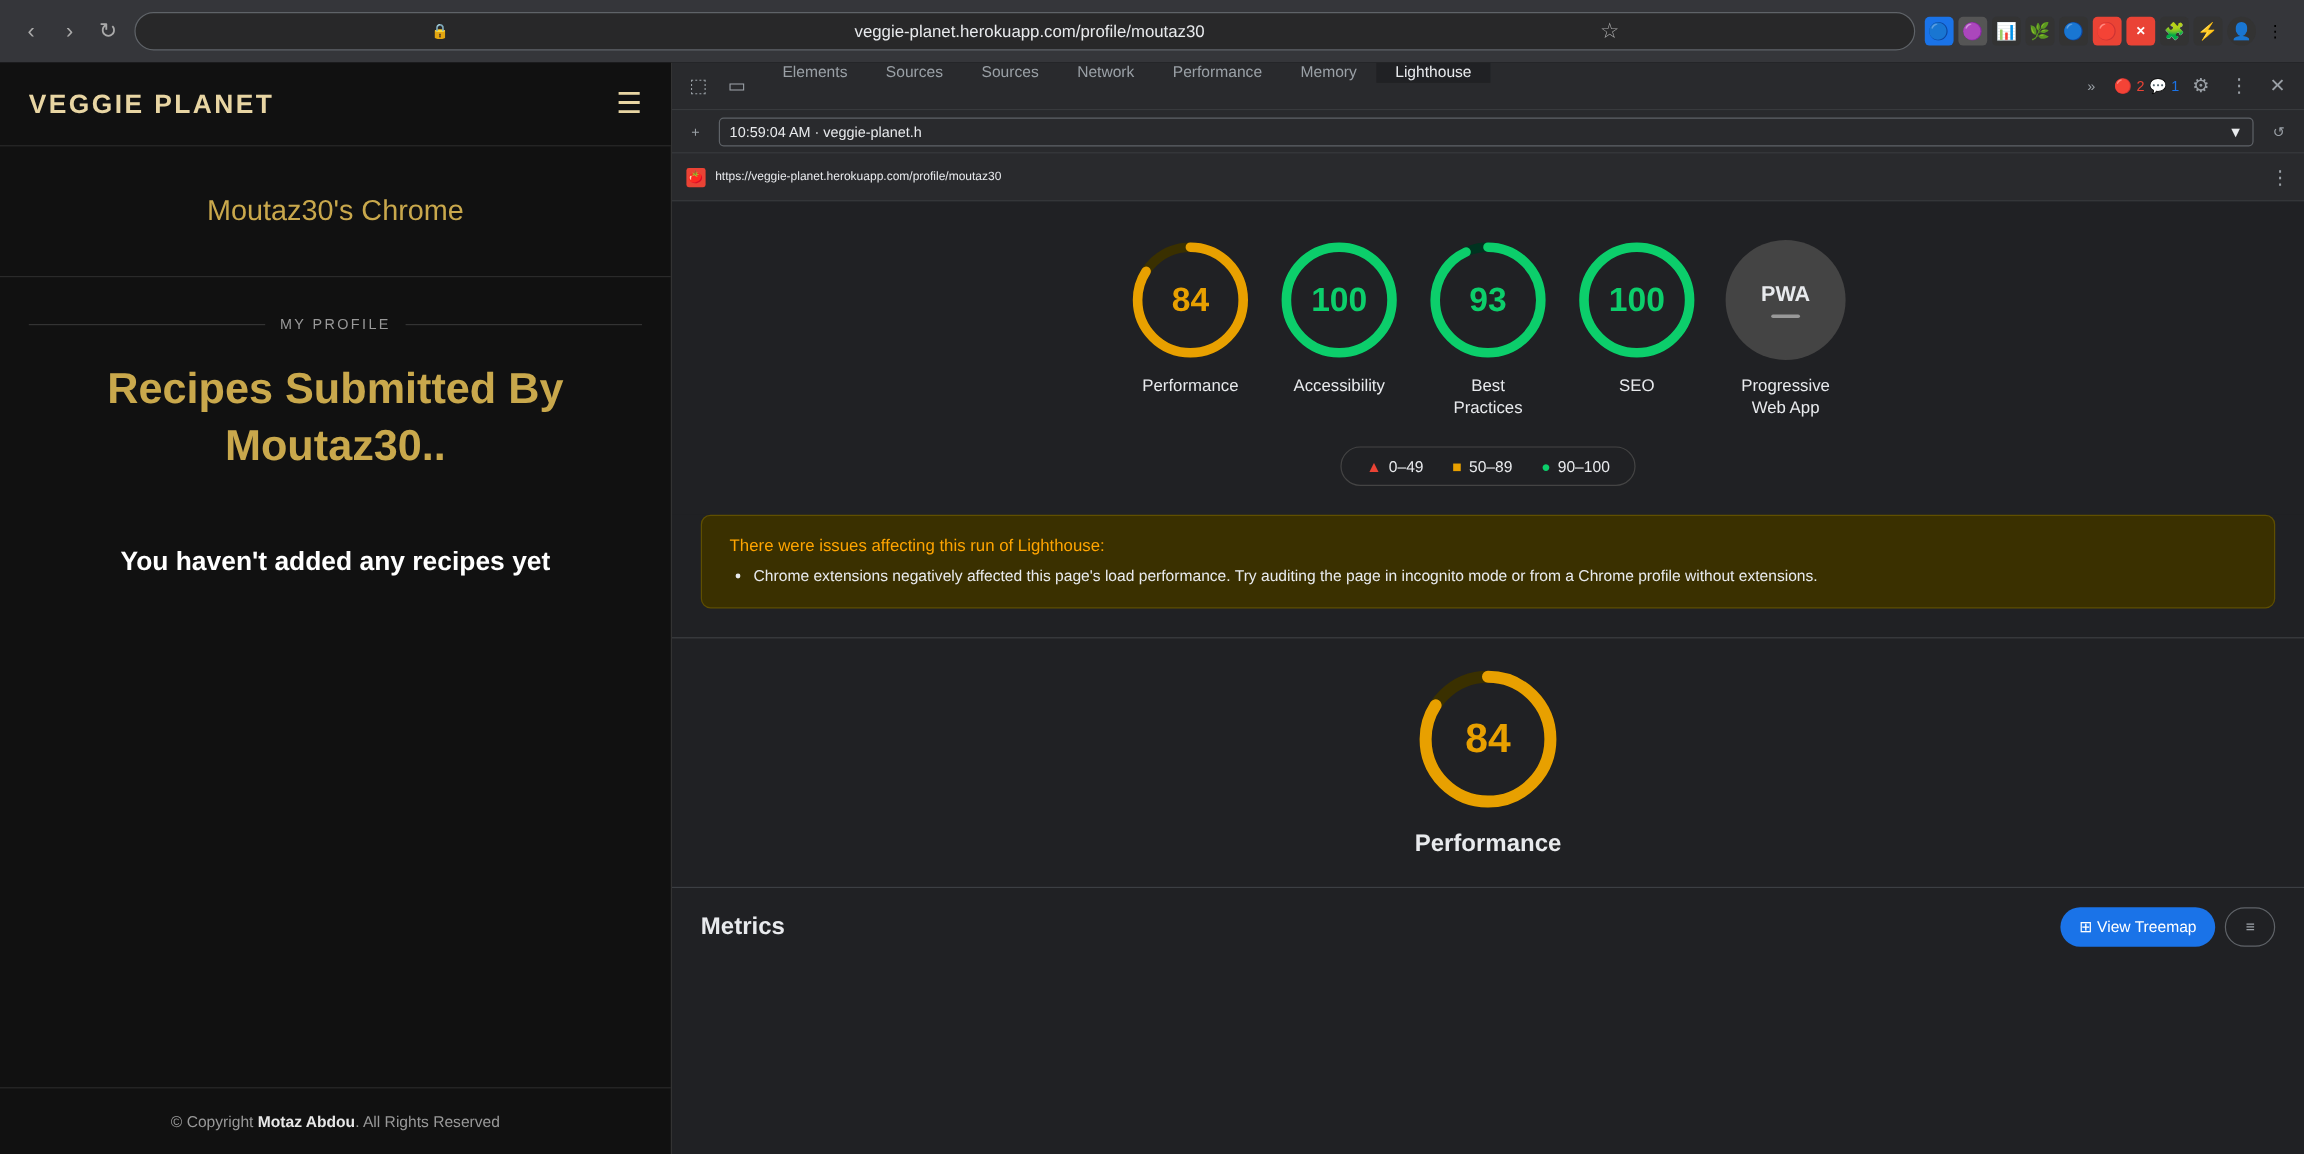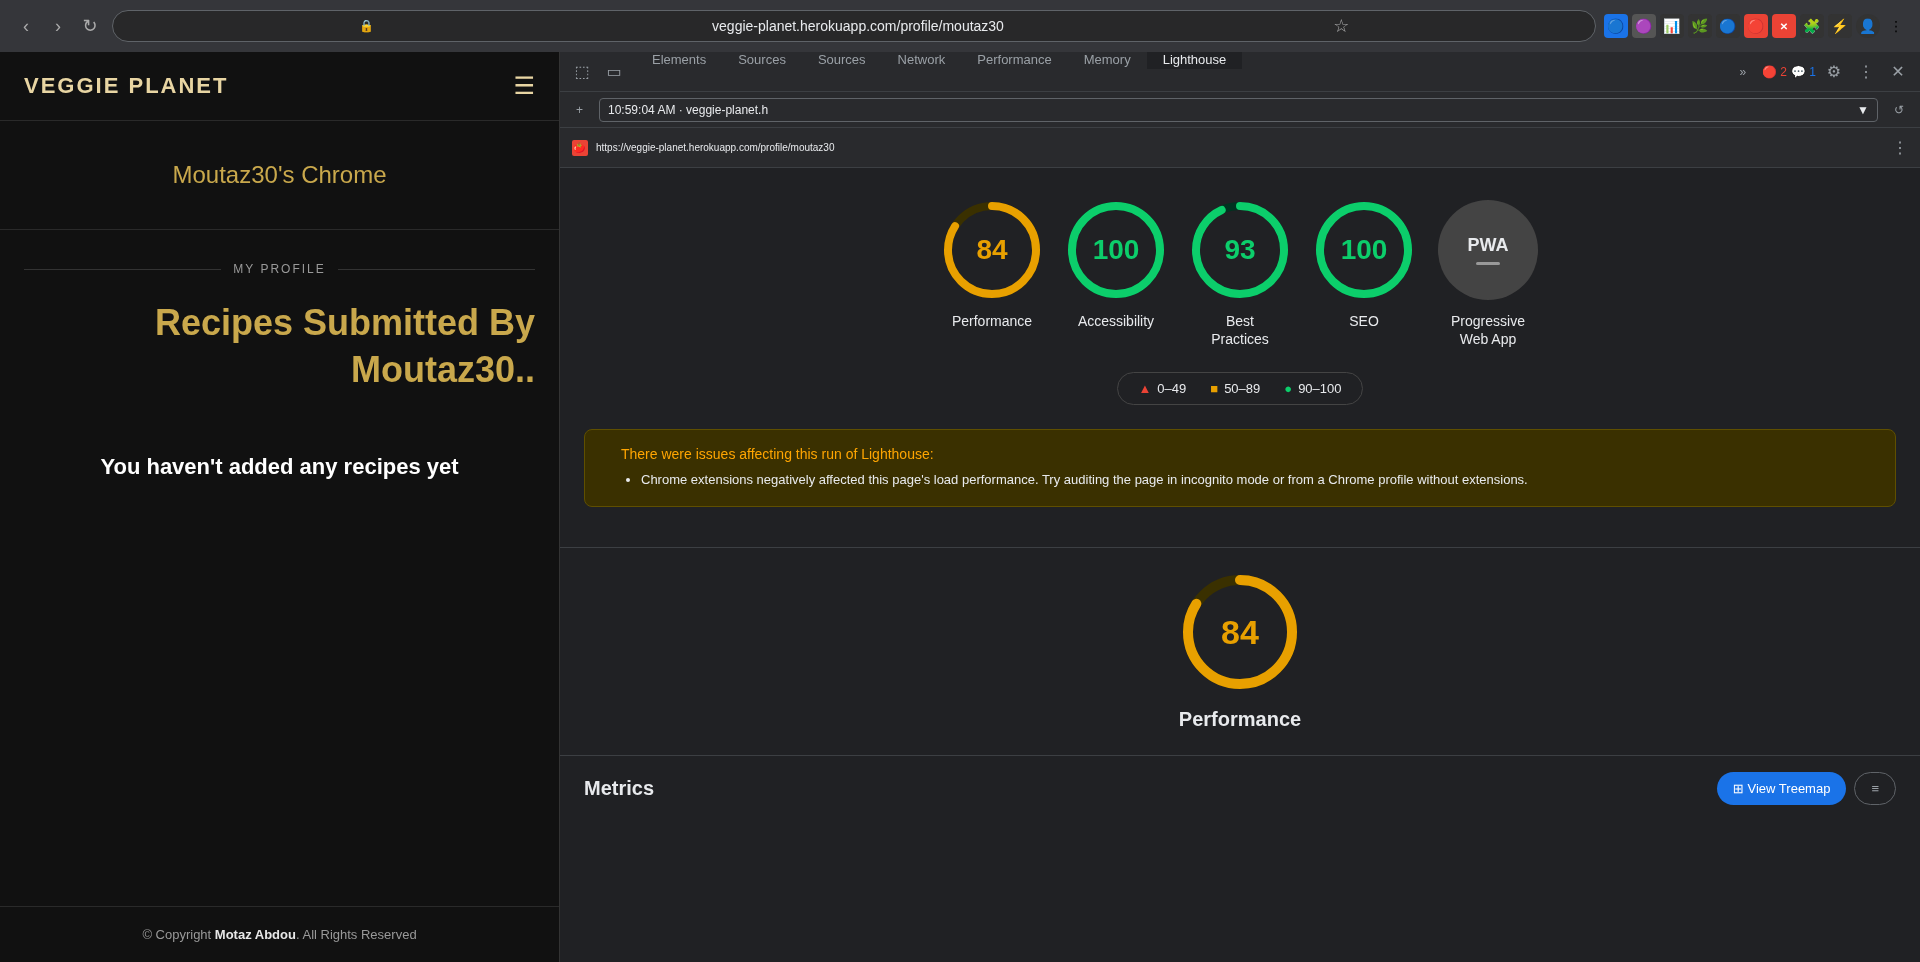--- a/index.html
+++ b/index.html
@@ -50,21 +50,21 @@
     .scores-section { padding: 32px 40px 24px; display: flex; flex-direction: column; align-items: center; background: #202124; }
     .scores-row { display: flex; gap: 24px; align-items: flex-start; justify-content: center; }
     .score-item { display: flex; flex-direction: column; align-items: center; gap: 12px; }
     .score-label { color: #e8eaed; font-size: 14px; text-align: center; line-height: 1.3; }
 
     
     .legend { display: flex; gap: 24px; align-items: center; margin-top: 24px; border: 1px solid #444; border-radius: 20px; padding: 8px 20px; }
     .legend-item { display: flex; align-items: center; gap: 6px; color: #e8eaed; font-size: 13px; }
 
     
-    .warning-box { margin: 0 24px 40px; background: #3a3000; border: 1px solid #5f4f00; border-radius: 8px; padding: 16px 36px; }
+    .warning-box { margin: 0 24px 24px; background: #3a3000; border: 1px solid #5f4f00; border-radius: 8px; padding: 16px 23px; }
     .warning-title { color: #ffa500; font-size: 14px; margin-bottom: 8px; }
     .warning-text { color: #e8eaed; font-size: 13px; line-height: 1.5; }
     .warning-text ul { padding-left: 20px; }
 
     
     .bottom-score-section { padding: 24px 40px; background: #202124; display: flex; flex-direction: column; align-items: center; border-top: 1px solid #3c3f43; }
     .bottom-score-title { color: #e8eaed; font-size: 20px; font-weight: bold; margin-top: 16px; }
 
     
     .metrics-row { display: flex; justify-content: space-between; align-items: center; padding: 16px 24px; border-top: 1px solid #3c3f43; }
@@ -75,21 +75,21 @@
 
     
     .website-header { background: #111; padding: 20px 24px; display: flex; justify-content: space-between; align-items: center; border-bottom: 1px solid #2a2a2a; }
     .site-title { color: #e8d5a3; font-size: 22px; font-weight: bold; letter-spacing: 2px; }
     .hamburger { color: #e8d5a3; font-size: 24px; cursor: pointer; }
     .profile-section { padding: 40px 24px; text-align: center; border-bottom: 1px solid #2a2a2a; }
     .profile-name { color: #c9a84c; font-size: 24px; }
     .my-profile-section { padding: 32px 24px; }
     .my-profile-label { color: #999; font-size: 12px; letter-spacing: 2px; text-align: center; margin-bottom: 24px; display: flex; align-items: center; gap: 12px; }
     .my-profile-label::before, .my-profile-label::after { content: ''; flex: 1; height: 1px; background: #333; }
-    .recipes-heading { color: #c9a84c; font-size: 36px; font-weight: bold; text-align: right; line-height: 1.3; margin-bottom: 40px; }
+    .recipes-heading { color: #c9a84c; font-size: 36px; font-weight: bold; text-align: center; line-height: 1.3; margin-bottom: 40px; }
     .no-recipes { color: white; font-size: 22px; font-weight: bold; text-align: center; padding: 20px; }
     .footer { margin-top: auto; padding: 20px 24px; text-align: center; color: #999; font-size: 13px; border-top: 1px solid #2a2a2a; }
     .footer strong { color: #e8e8e8; }
 
     
     .lh-tab-active { background: #202124 !important; color: #e8eaed !important; }
 
     
     .pwa-circle { width: 100px; height: 100px; border-radius: 50%; background: #444; display: flex; flex-direction: column; align-items: center; justify-content: center; gap: 6px; }
     .pwa-text { color: #e8eaed; font-size: 18px; font-weight: bold; }

